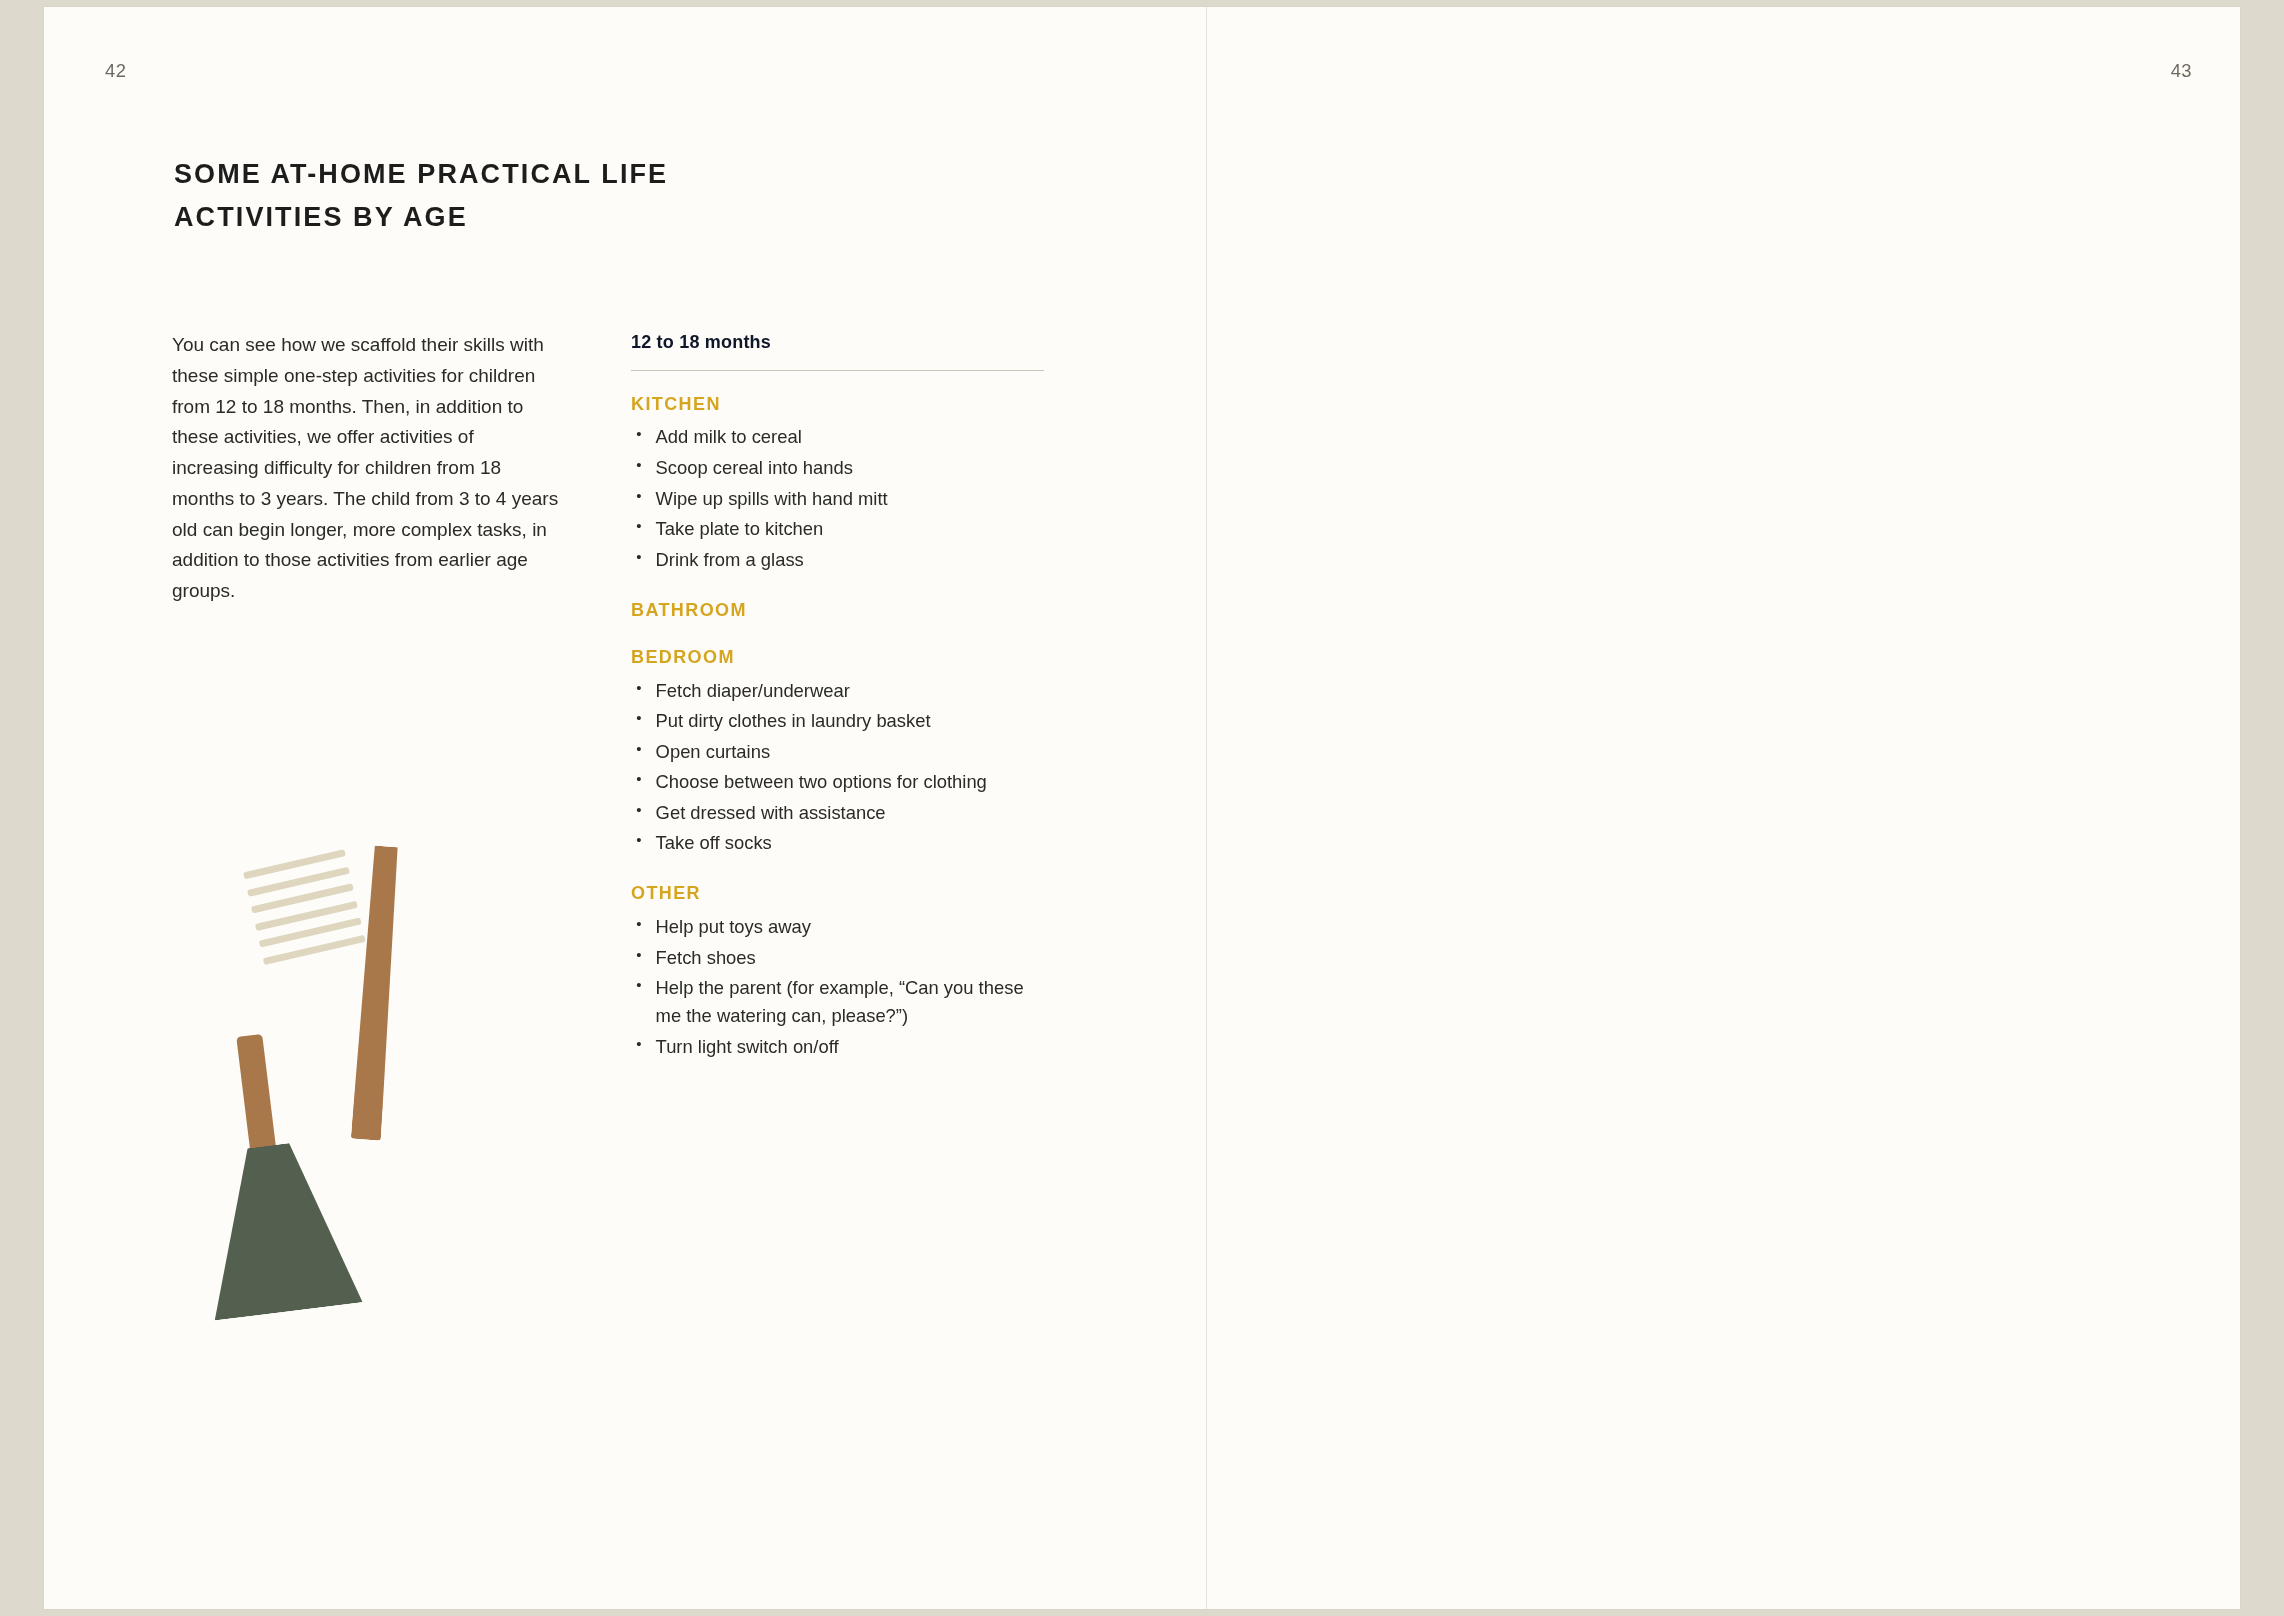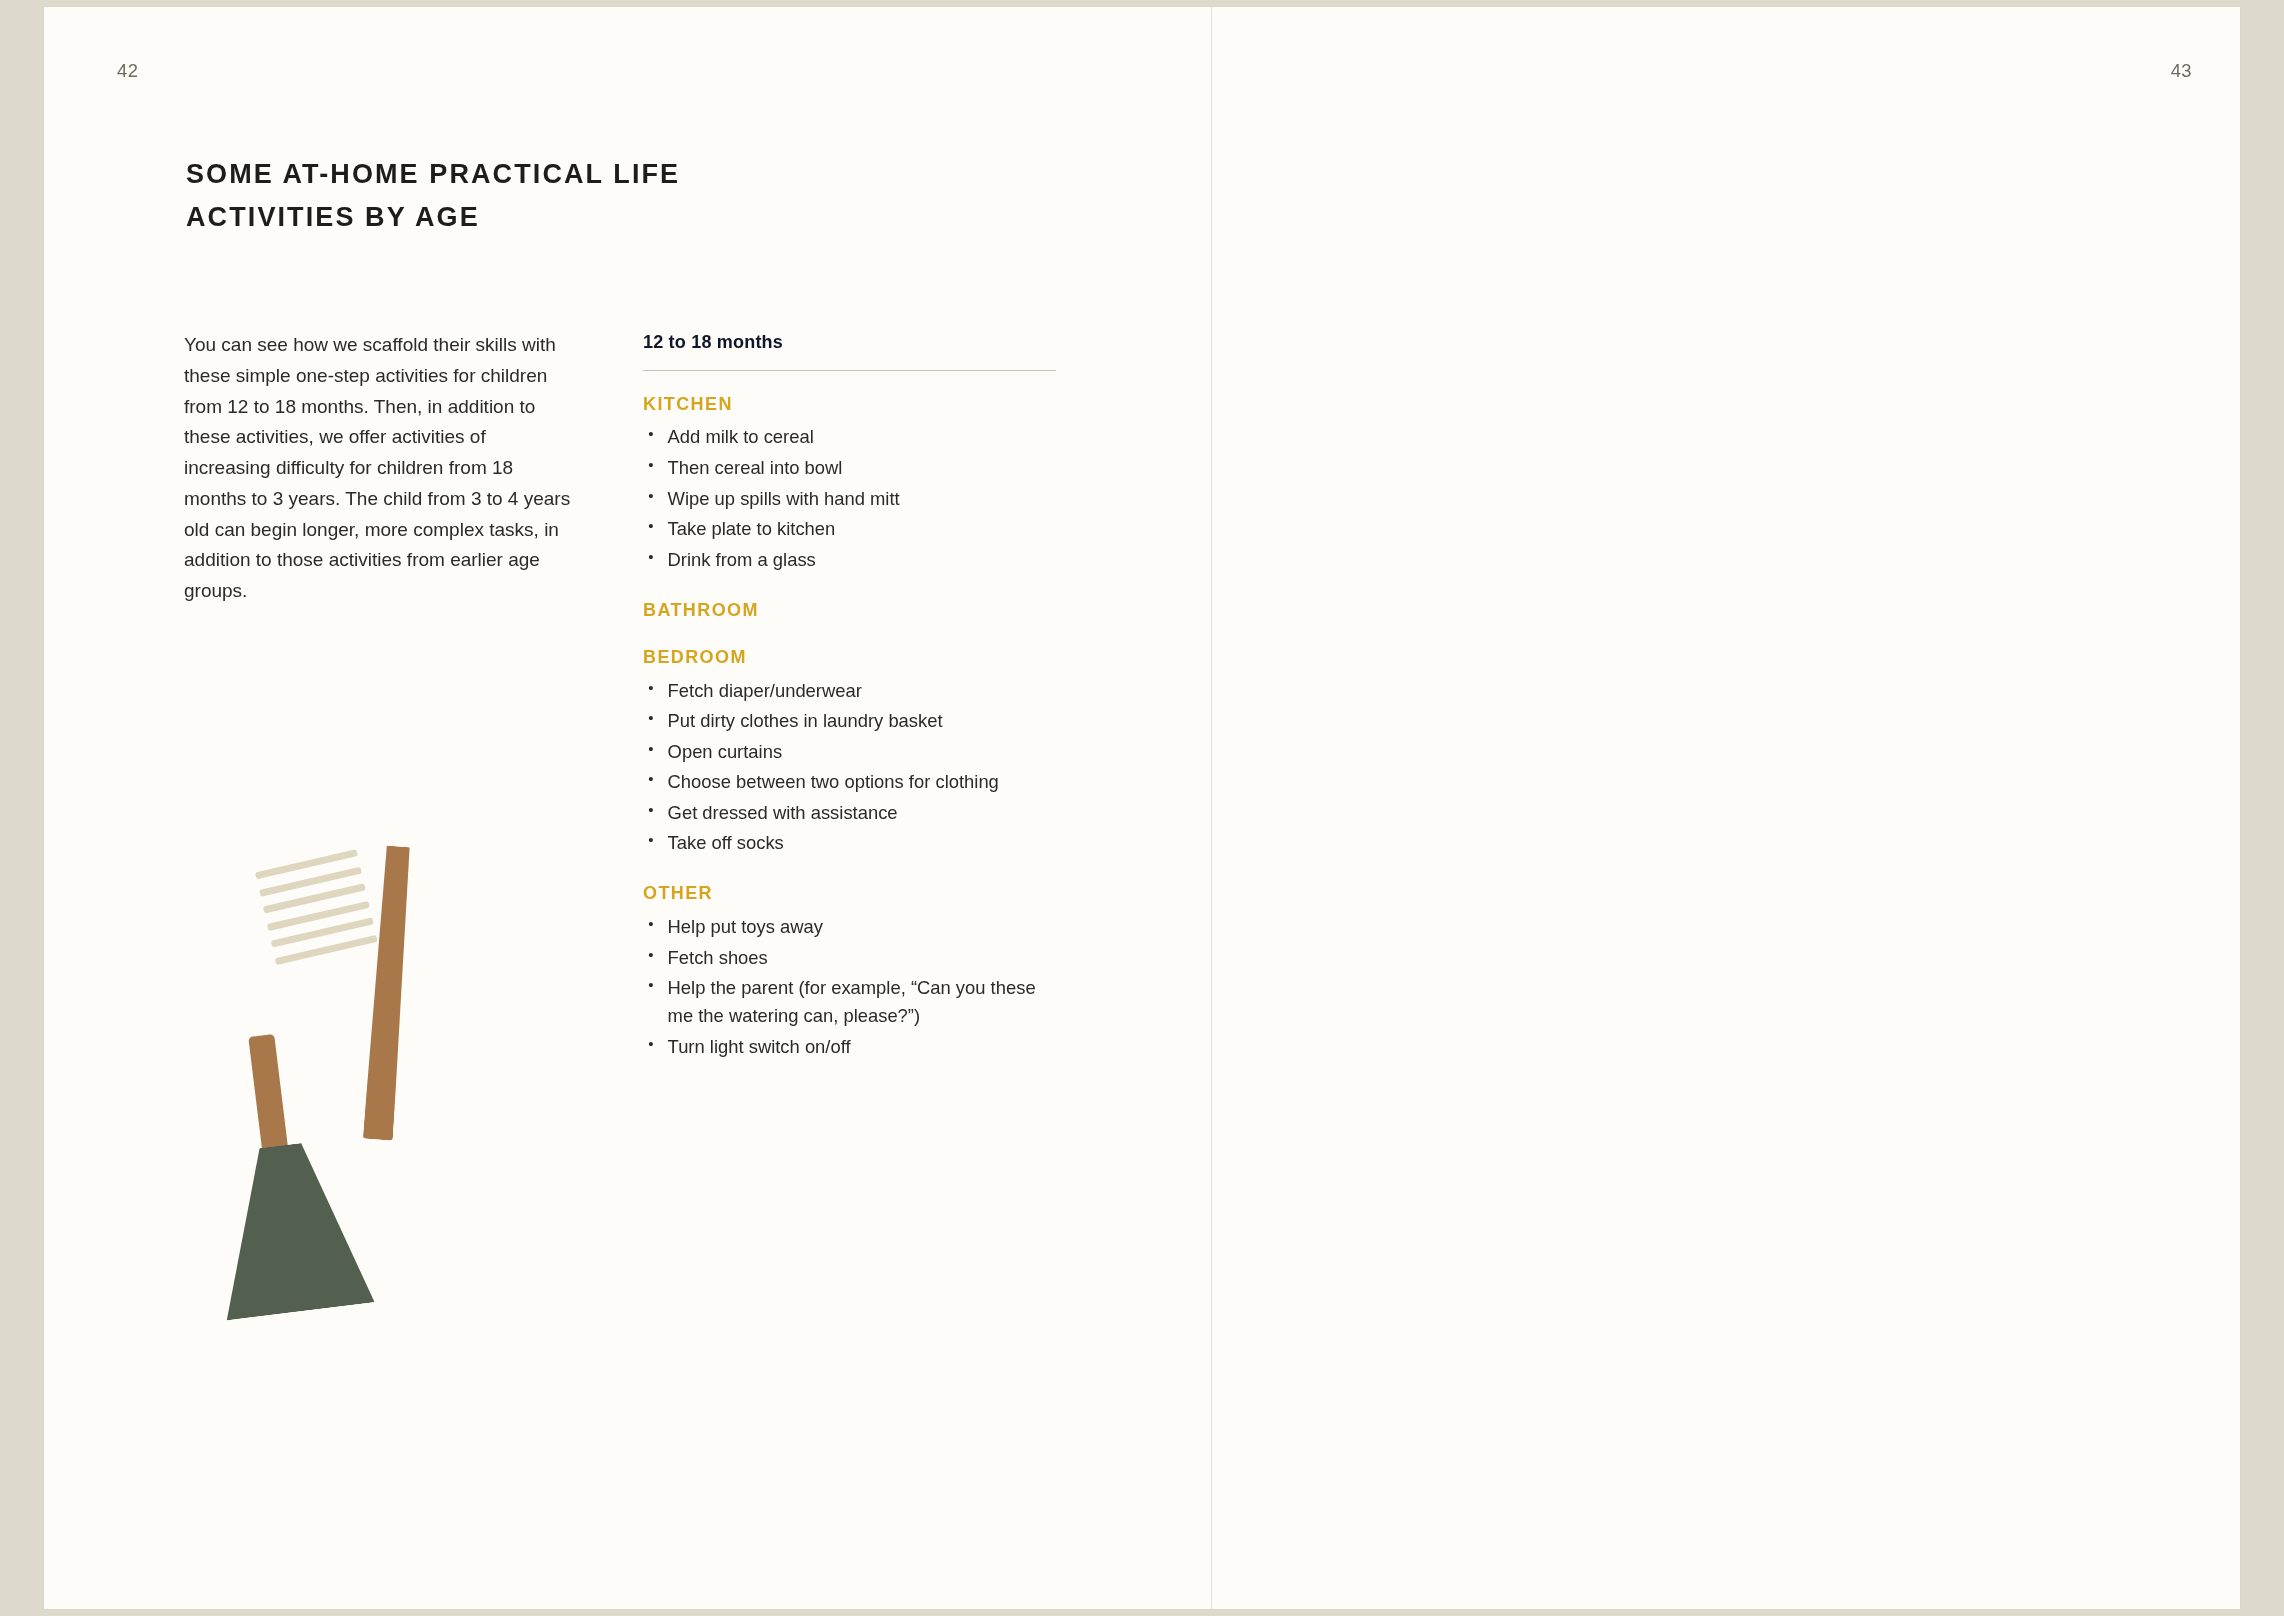--- a/index.html
+++ b/index.html
@@ -24,21 +24,20 @@
     display: flex;
   }
   .page {
     position: relative;
     height: 100%;
     box-sizing: border-box;
   }
   .page-left {
     width: 1235px;
     border-right: 1.8px solid #e6e2d8;
-    margin-left: 12px;
   }
   .page-right {
     width: 1098px;
   }
   .folio {
     position: absolute;
     top: 53px;
     font-size: 18.4px;
     color: #6f6a60;
     letter-spacing: 0.4px;
@@ -211,21 +210,21 @@
       <div class="scraper-handle"></div>
       <div class="scraper-rivet"></div>
       <div class="scraper-blade"></div>
     </div>
 
     <div class="col-12" id="col-0">
         <div class="colhead">12 to 18 months</div>
         <div class="cat first">KITCHEN</div>
         <ul class="items">
           <li>Add milk to cereal</li>
-          <li>Then cereal into bowl</li>
+          <li>Scoop cereal into hands</li>
           <li>Wipe up spills with hand mitt</li>
           <li>Take plate to kitchen</li>
           <li>Drink from a glass</li>
         </ul>
         <div class="cat">BATHROOM</div>
         <div class="cat">BEDROOM</div>
         <ul class="items">
           <li>Fetch diaper/underwear</li>
           <li>Put dirty clothes in laundry basket</li>
           <li>Open curtains</li>

